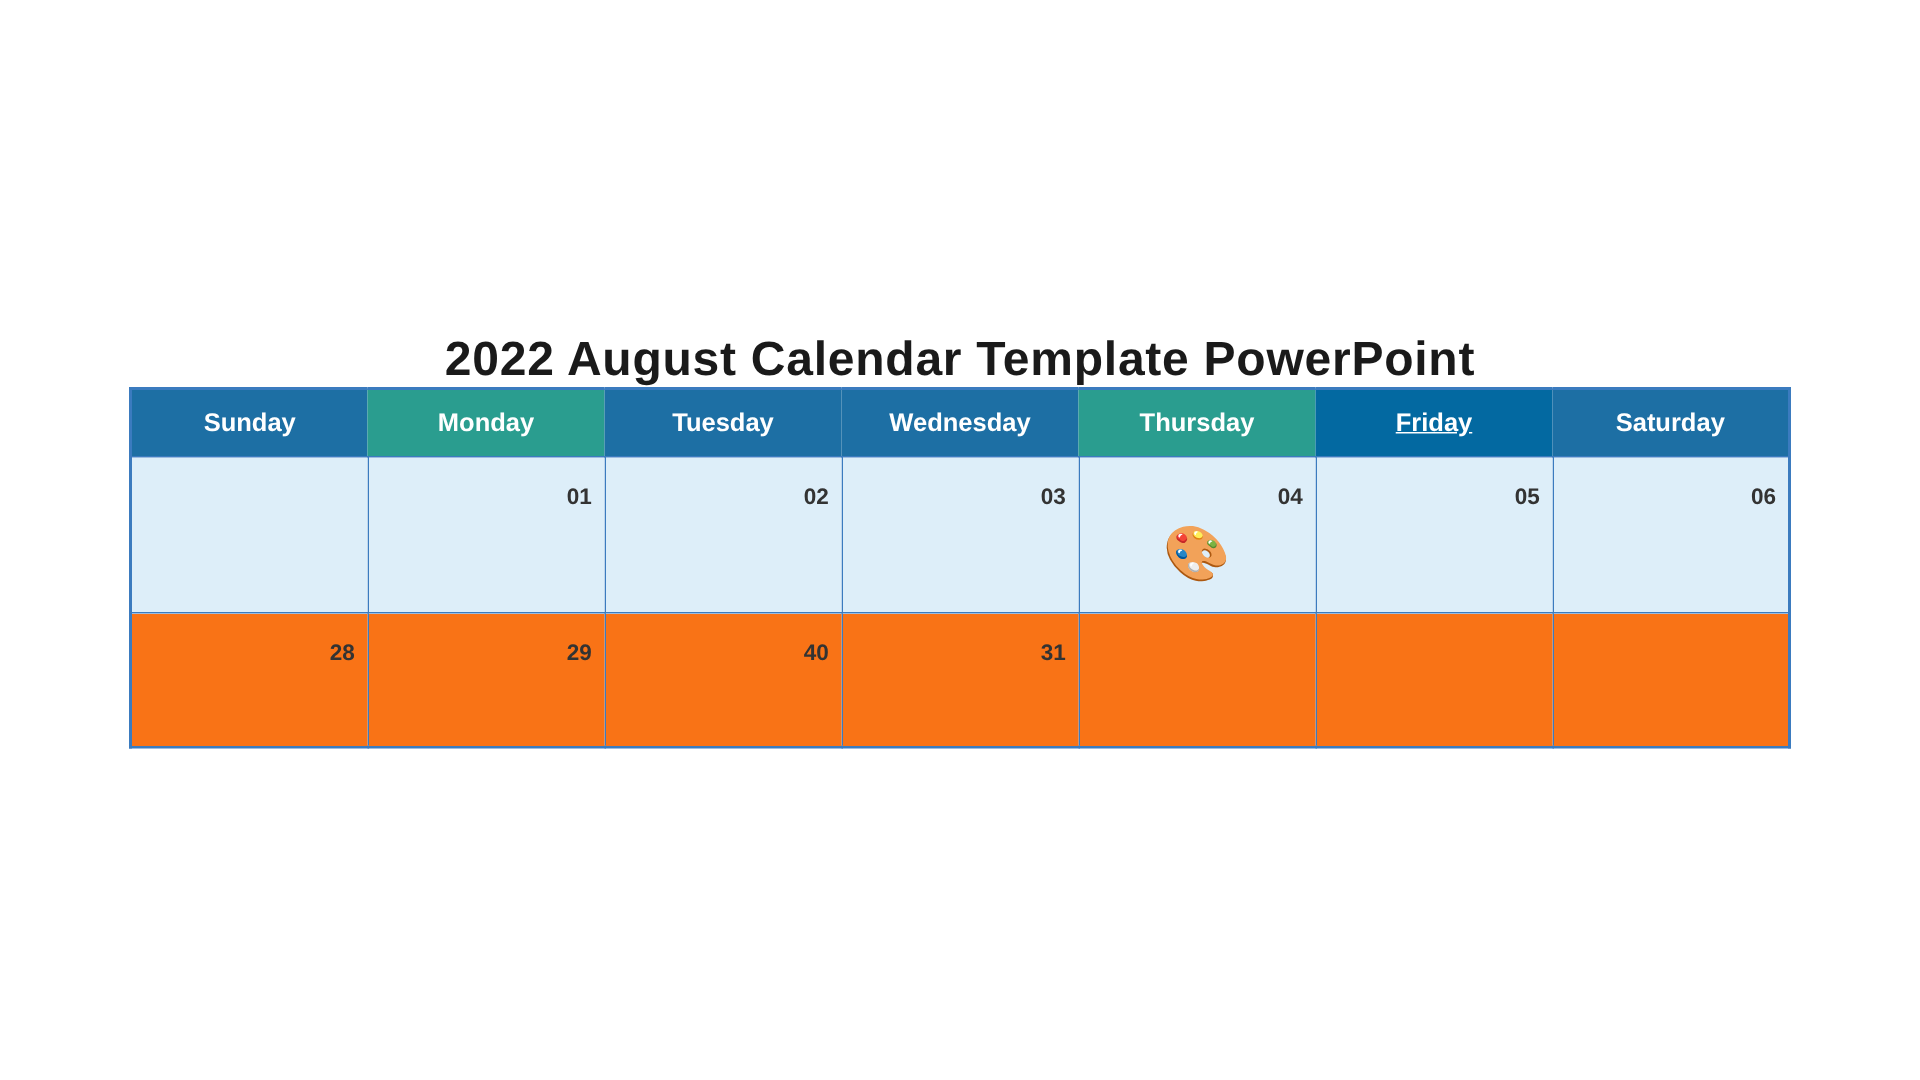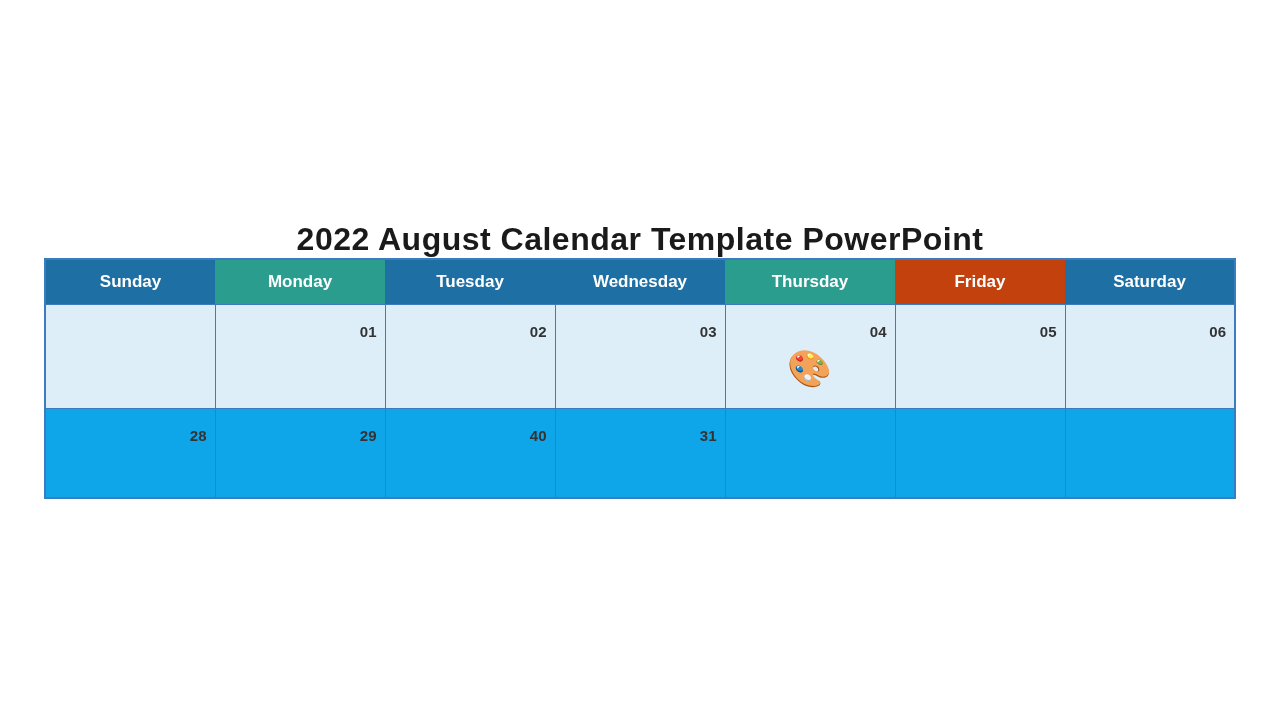--- a/index.html
+++ b/index.html
@@ -15,57 +15,57 @@
       overflow: hidden;
     }
     .page-title {
       font-size: 32px;
       font-weight: 700;
       color: #1a1a1a;
       text-align: center;
       letter-spacing: 0.5px;
     }
     .calendar-wrapper {
-      width: 1192px;
+      width: 1108px;
     }
     .calendar-table {
       width: 100%;
       border-collapse: collapse;
       border: 2px solid #3b7bbf;
     }
     .calendar-table th {
       padding: 12px 8px;
       font-size: 17px;
       font-weight: 700;
       color: #fff;
       text-align: center;
     }
     .th-sunday   { background: #1d6fa4; }
     .th-monday   { background: #2a9d8f; }
     .th-tuesday  { background: #1d6fa4; }
     .th-wednesday{ background: #1d6fa4; }
     .th-thursday { background: #2a9d8f; }
-    .th-friday   { background: #c2410c; }
+    .th-friday   { background: #0369a1; text-decoration: underline; }
     .th-saturday { background: #1d6fa4; }
 
     .calendar-table td {
       border: 1.5px solid #3b7bbf;
       vertical-align: top;
       padding: 18px 8px;
       height: 90px;
       width: calc(100% / 7);
       font-size: 15px;
       font-weight: 600;
       color: #333;
       position: relative;
     }
     .row-odd td  { background: #ddeef9; }
     .row-even td { background: #eef5fc; }
     
-    .row-last td { background: #0ea5e9; margin-left: 43px; }
+    .row-last td { background: #f97316; margin-left: 43px; }
 
     .day-num {
       display: block;
       text-align: right;
       font-size: 15px;
       font-weight: 600;
       color: #333;
     }
     .cell-note {
       font-size: 11.5px;

